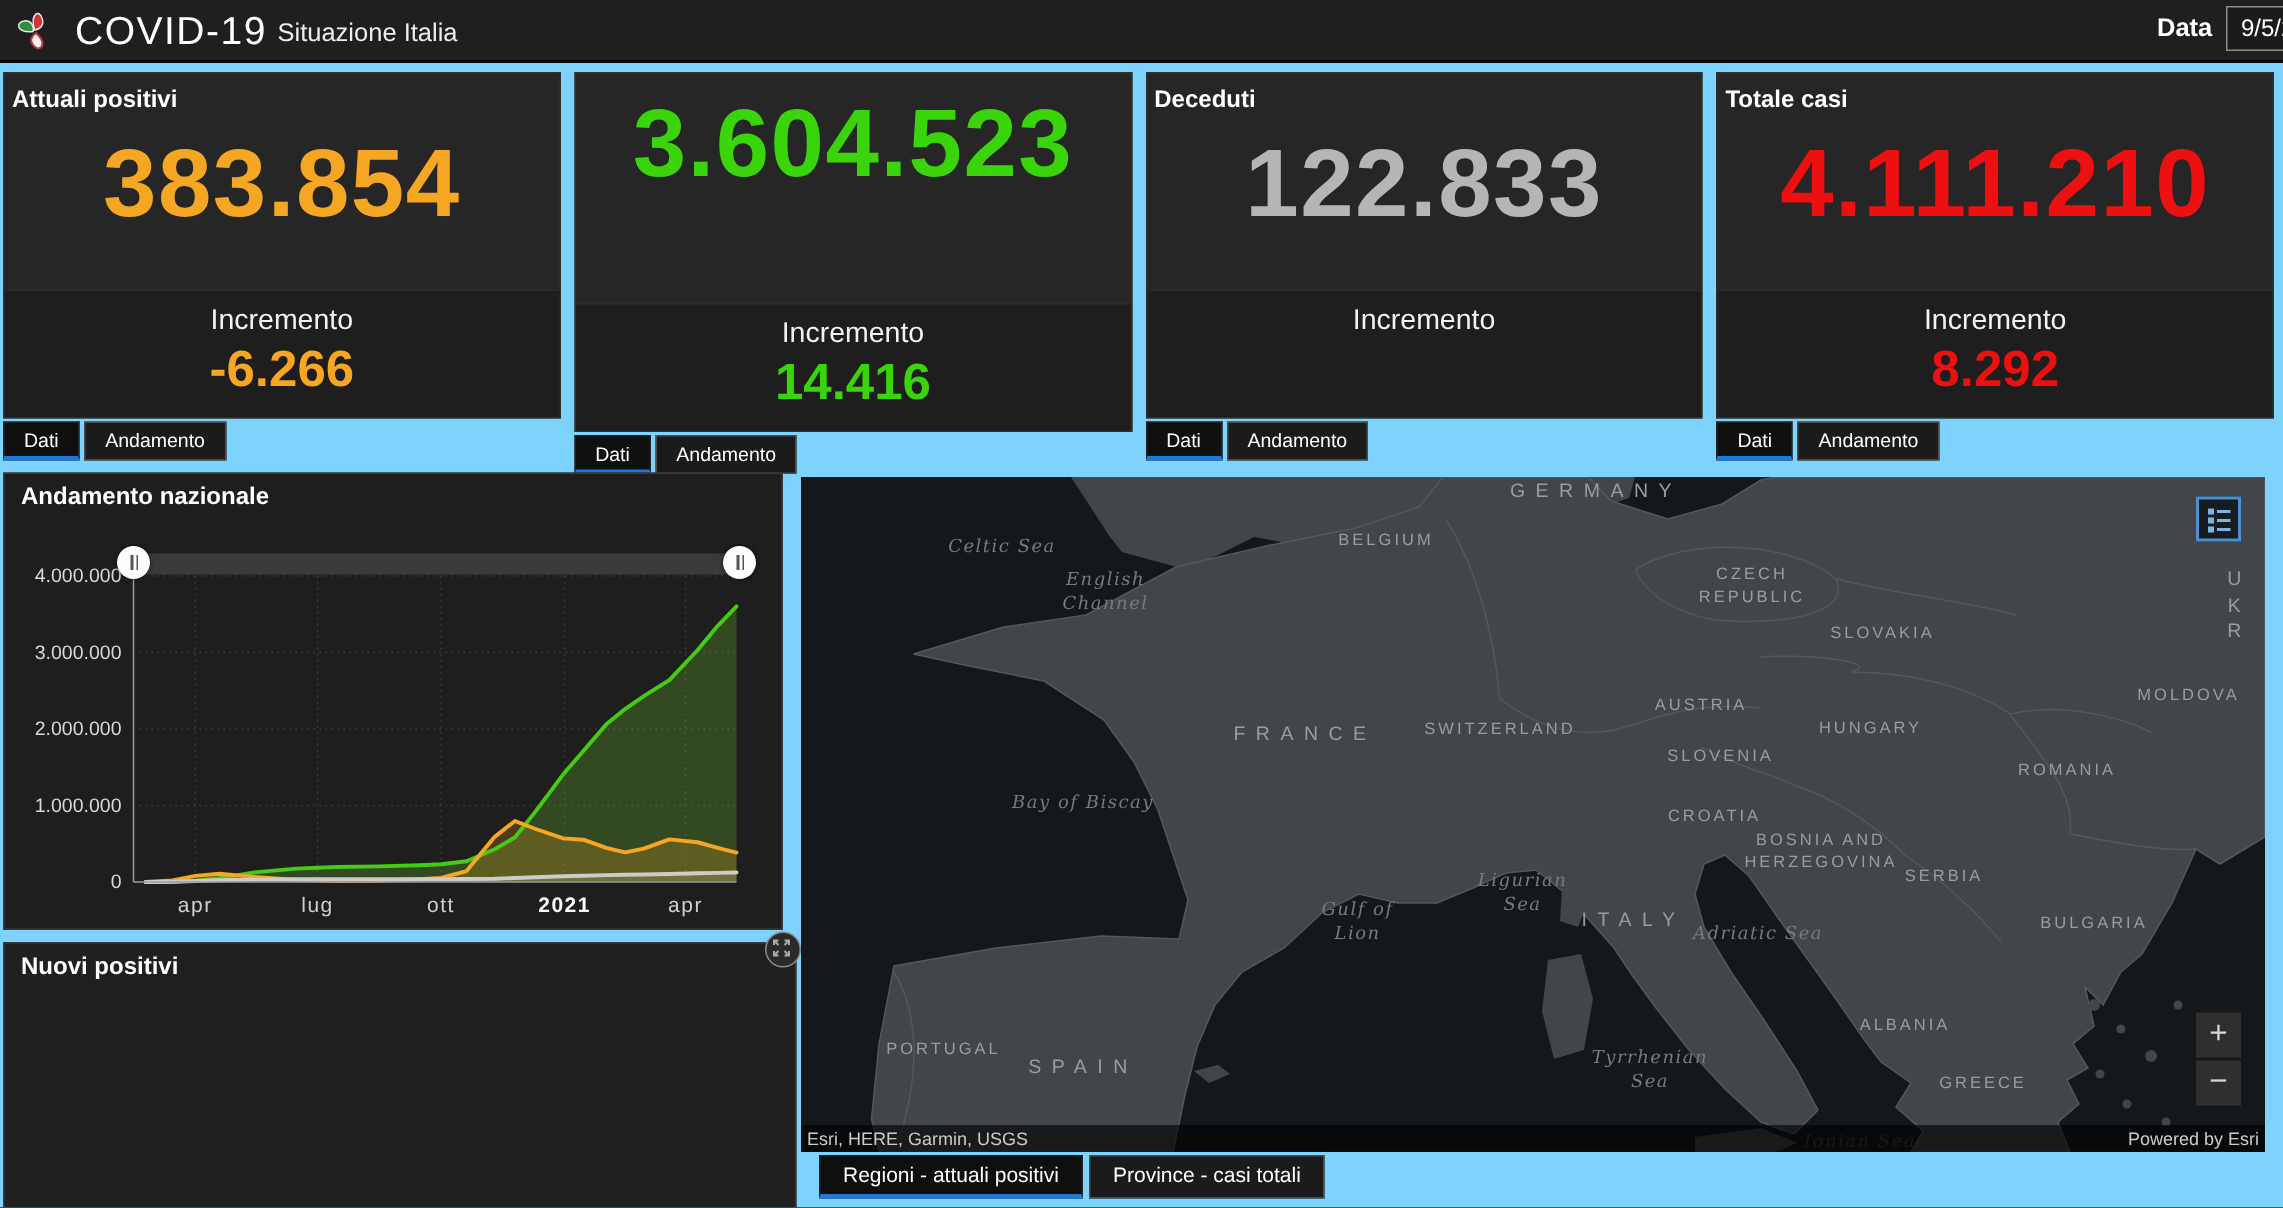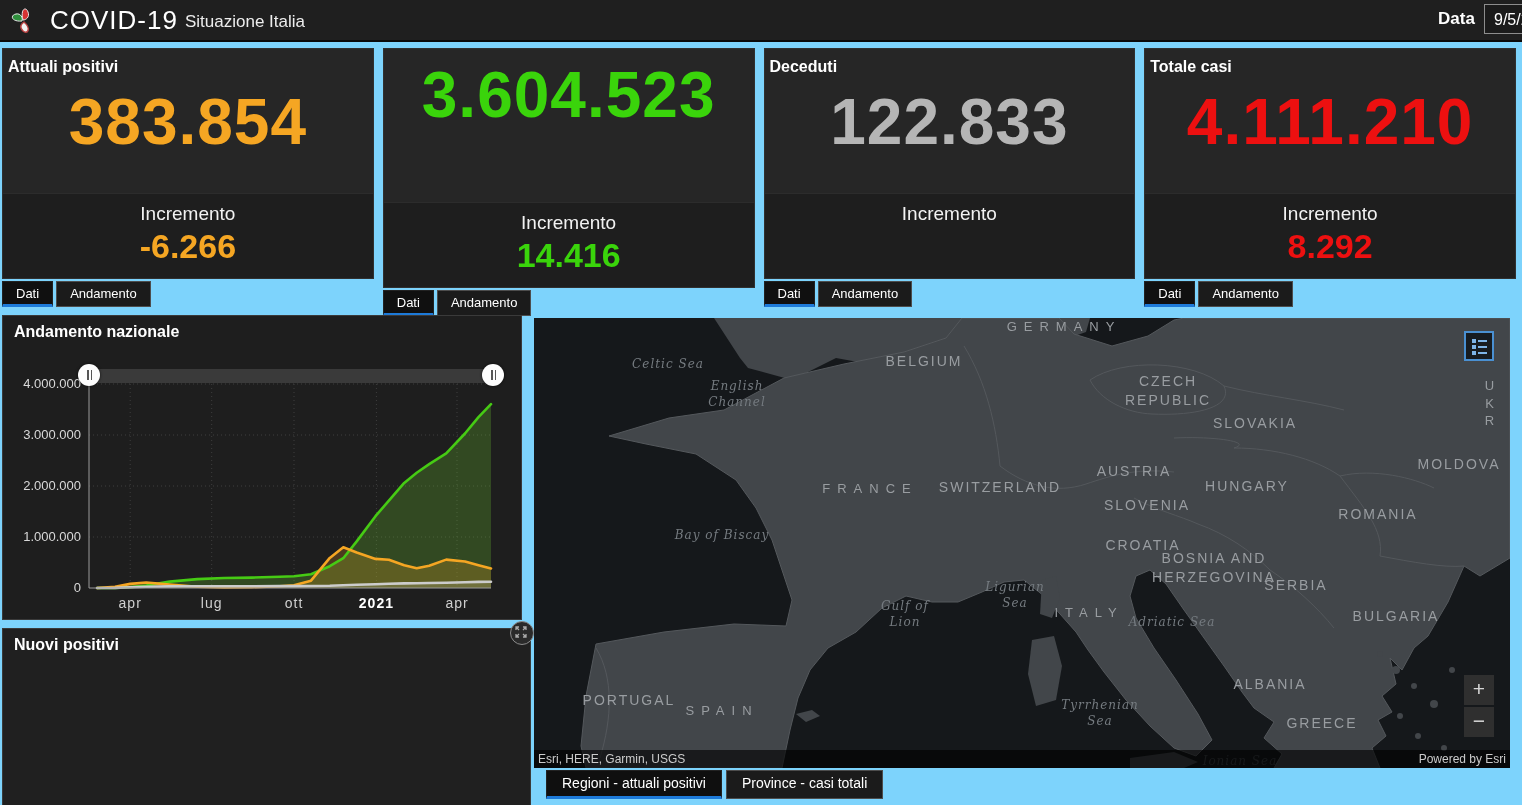--- a/index.html
+++ b/index.html
@@ -49,21 +49,21 @@
   .boldtick{font-weight:bold;fill:#fff;}
 
   
   .expand-btn{position:absolute;left:510px;top:621px;width:22px;height:22px;border-radius:50%;
               border:1px solid #8b8b8b;background:#2a2a2a;cursor:pointer;z-index:5;}
 
   
   #map{position:absolute;left:534px;top:318px;width:976px;height:450px;background:#15181b;overflow:hidden;cursor:grab;}
   #map svg.land{position:absolute;left:0;top:0;}
   #map-labels{position:absolute;left:0;top:0;width:100%;height:100%;pointer-events:none;}
-  .mlabel{position:absolute;transform:translate(-50%,-50%);color:#999da1;font-size:14px;letter-spacing:2px;
+  .mlabel{position:absolute;transform:translate(-50%,-50%);color:#999da1;font-size:11px;letter-spacing:2px;
           text-align:center;white-space:pre-line;line-height:1.35;}
   .mlabel.sea{font-family:"DejaVu Serif",serif;font-style:italic;color:#757b80;font-size:12px;letter-spacing:1px;}
   .mlabel.spread{font-size:13px;letter-spacing:7px;}
   .mlabel.dim{opacity:.4;}
   .legend-btn{position:absolute;right:16px;top:13px;width:30px;height:30px;background:#171c21;
               border:2px solid #4a90d2;box-sizing:border-box;cursor:pointer;}
   .zoombox{position:absolute;right:16px;top:357px;width:30px;}
   .zbtn{width:30px;height:30px;background:#2f2f2f;color:#d6d6d6;font-size:21px;line-height:28px;text-align:center;
         margin-bottom:2px;cursor:pointer;user-select:none;}
   .attrib{position:absolute;left:0;bottom:0;width:100%;height:18px;background:rgba(0,0,0,.62);

